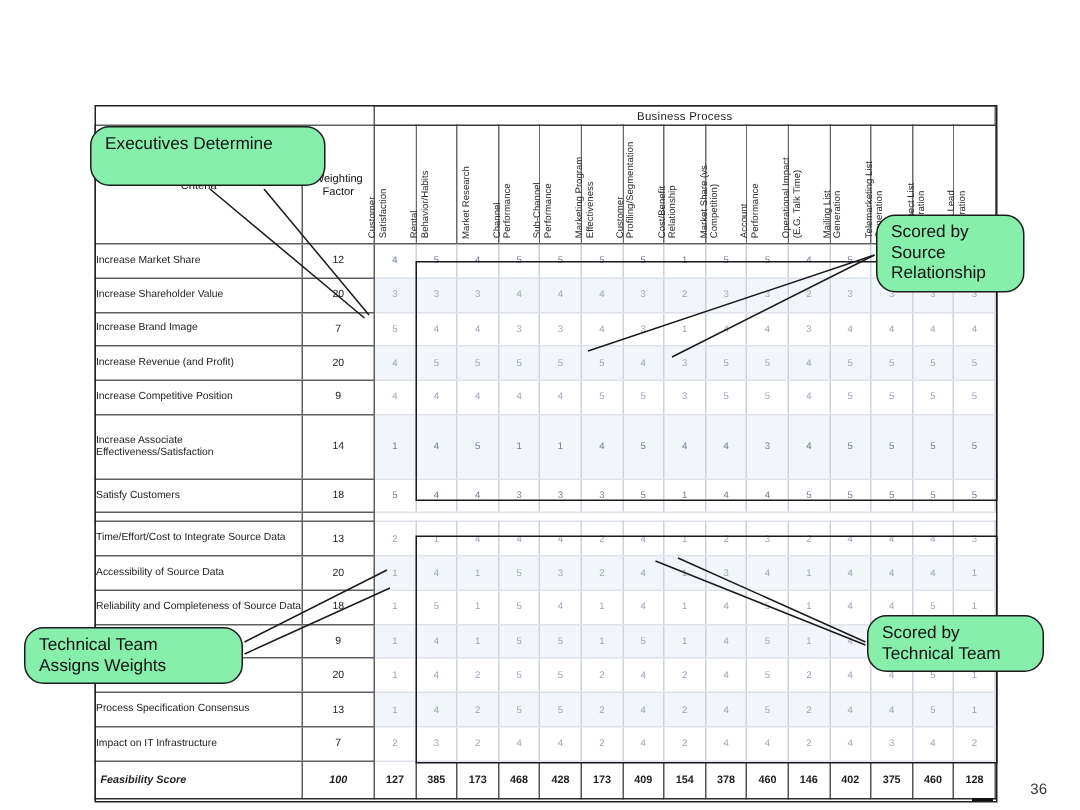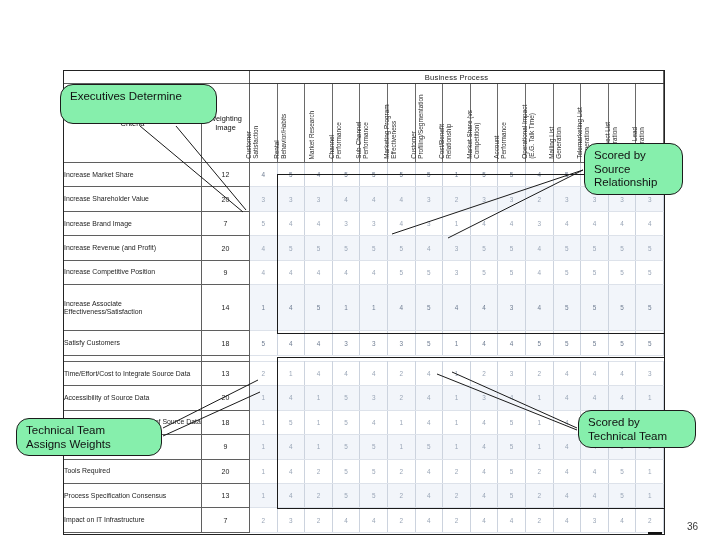--- a/index.html
+++ b/index.html
@@ -214,21 +214,21 @@
       <thead>
         <tr>
           <td class="blank-band"></td>
           <td class="blank-band"></td>
           <td class="bp-band" id="bp-band-cell" colspan="15">Business Process</td>
         </tr>
         <tr id="rot-head-row">
           <td class="crit-head" rowspan="1">Criteria</td>
           <td class="wf-head">
             <div>Weighting</div>
-            <div>Image</div>
+            <div>Factor</div>
           </td>
 
         <td class="rot-head">
               <div class="rot-inner">
                 <span>Customer</span>
                 <span>Satisfaction</span>
               </div>
             </td>
             <td class="rot-head">
               <div class="rot-inner">
@@ -593,20 +593,39 @@
             <td class="d-cell">2</td>
             <td class="d-cell">4</td>
             <td class="d-cell">2</td>
             <td class="d-cell">4</td>
             <td class="d-cell">4</td>
             <td class="d-cell">2</td>
             <td class="d-cell">4</td>
             <td class="d-cell">3</td>
             <td class="d-cell">4</td>
             <td class="d-cell">2</td>
+          </tr>
+          <tr class="score-row">
+            <td class="crit-cell">Feasibility Score</td>
+            <td class="wf-cell">100</td>
+            <td class="d-cell">127</td>
+            <td class="d-cell">385</td>
+            <td class="d-cell">173</td>
+            <td class="d-cell">468</td>
+            <td class="d-cell">428</td>
+            <td class="d-cell">173</td>
+            <td class="d-cell">409</td>
+            <td class="d-cell">154</td>
+            <td class="d-cell">378</td>
+            <td class="d-cell">460</td>
+            <td class="d-cell">146</td>
+            <td class="d-cell">402</td>
+            <td class="d-cell">375</td>
+            <td class="d-cell">460</td>
+            <td class="d-cell">128</td>
           </tr>
         </tbody>
     </table>
   </div>
 
   <div class="frame-outer"></div>
   <div class="frame-scored-top"></div>
   <div class="frame-scored-bot"></div>
 
   <svg id="leaders">

